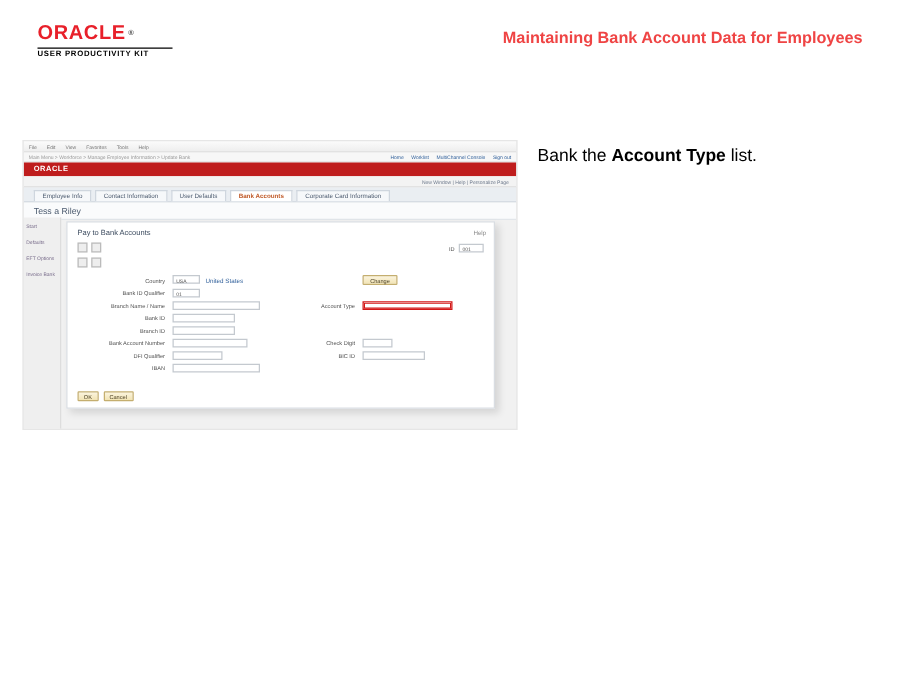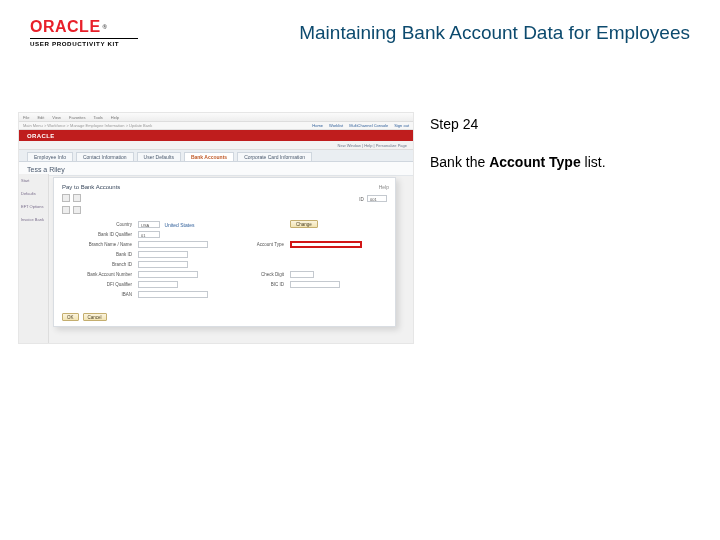--- a/index.html
+++ b/index.html
@@ -45,23 +45,24 @@
   .upk {
     font-size: 6.2px;
     letter-spacing: 0.6px;
     color: #000;
     margin-top: 1px;
     font-weight: bold;
   }
   .doc-title {
     margin-left: auto;
     margin-right: 30px;
-    font-size: 19px;
-    color: #0c4a6e;
+    font-size: 13px;
+    color: #ef4444;
     margin-top: 4px;
+    font-weight: bold;
   }
 
   
   .shot {
     position: absolute;
     top: 112px;
     left: 18px;
     width: 396px;
     height: 232px;
     border: 1px solid #e6e6e6;
@@ -299,17 +300,16 @@
     </div>
 
     <div style="position:absolute; bottom:5px; left:8px; display:flex; gap:4px;">
       <span class="btn">OK</span>
       <span class="btn">Cancel</span>
     </div>
   </div>
 </div>
 
 <div class="instr">
-  <div class="step">Step 24</div>
   <div>
     <span>Bank the </span><b>Account Type</b><span> list.</span>
   </div>
 </div>
 
 </body></html>

